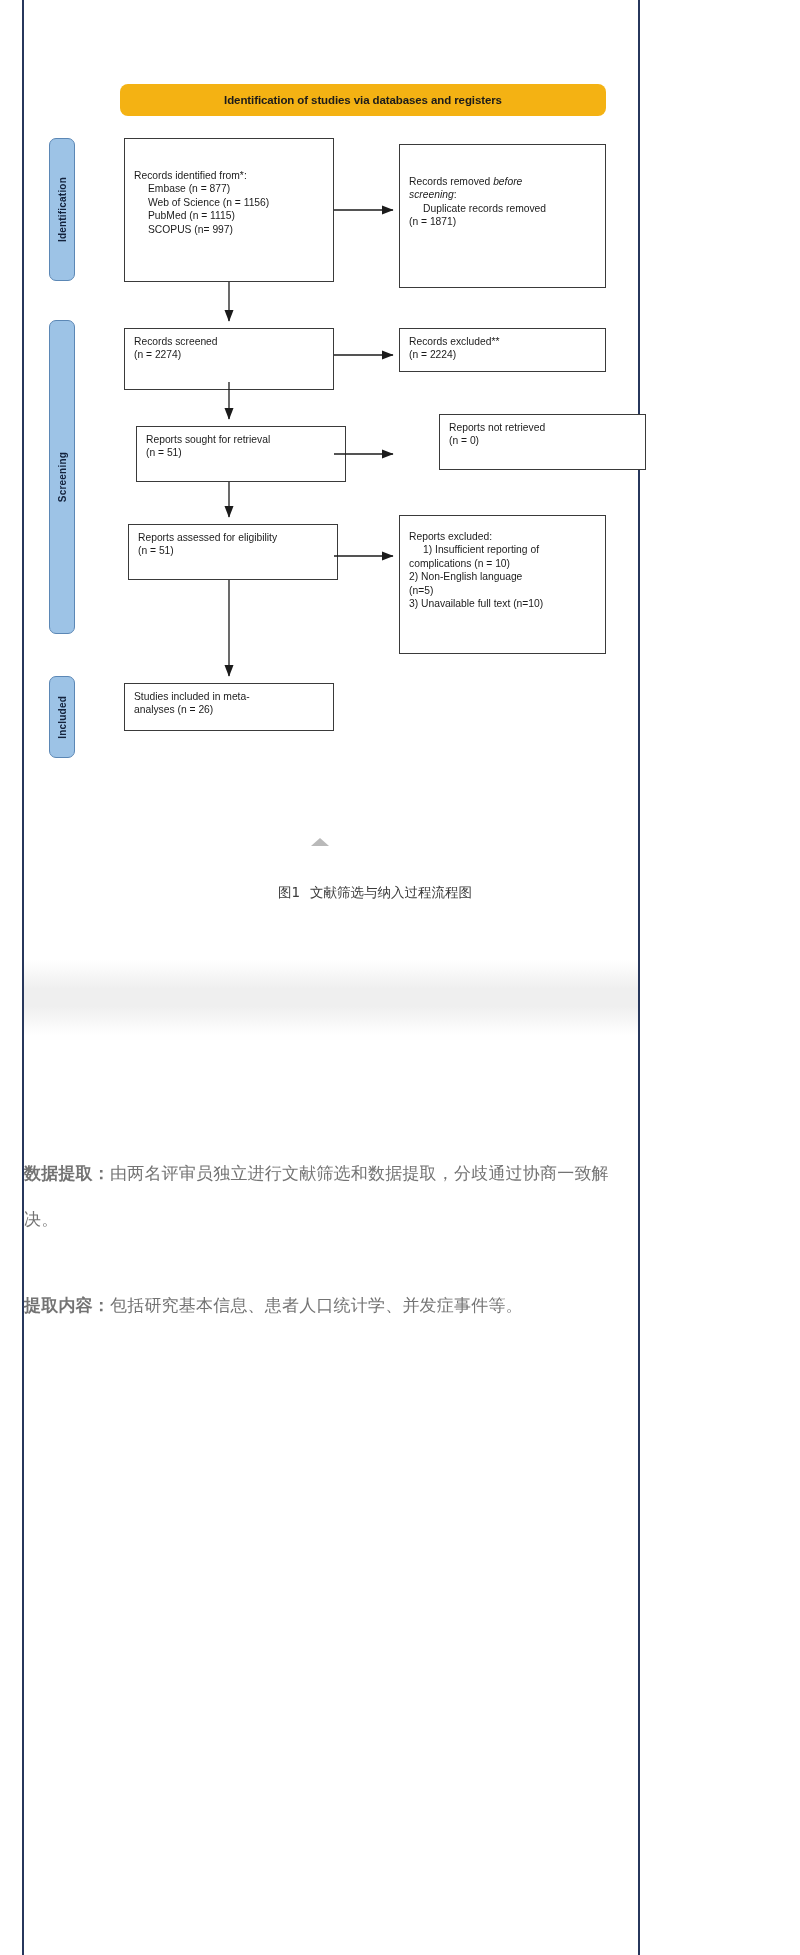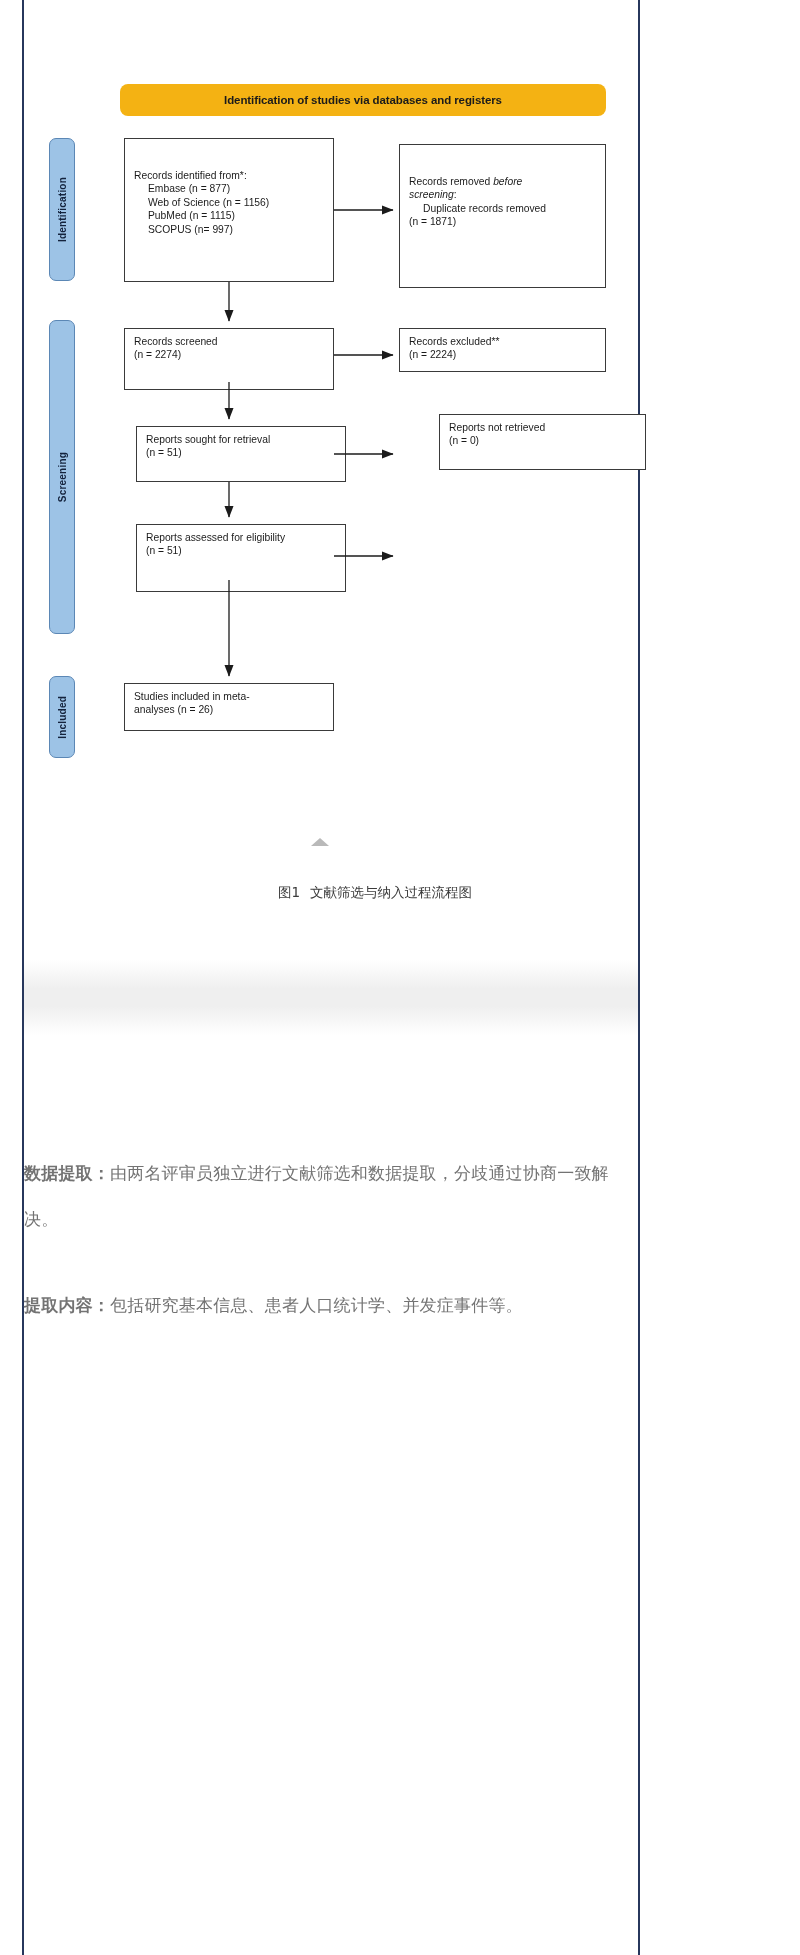--- a/index.html
+++ b/index.html
@@ -110,21 +110,21 @@
   .box-identified .txt { padding-top: 24px; }
   .box-removed       { left: 375px; top: 126px; width: 207px; height: 144px; }
   .box-removed .txt  { padding-top: 24px; }
 
   .box-screened      { left: 100px; top: 310px; width: 210px; height: 62px; }
   .box-excluded1     { left: 375px; top: 310px; width: 207px; height: 44px; }
 
   .box-sought        { left: 112px; top: 408px; width: 210px; height: 56px; }
   .box-notretrieved  { left: 375px; top: 396px; width: 207px; height: 56px; margin-left: 40px; }
 
-  .box-assessed      { left: 112px; top: 506px; width: 210px; height: 68px; }
+  .box-assessed      { left: 104px; top: 506px; width: 210px; height: 56px; }
   .box-excluded2     { left: 375px; top: 497px; width: 207px; height: 139px; }
   .box-excluded2 .txt{ padding-top: 8px; }
 
   .box-included      { left: 100px; top: 665px; width: 210px; height: 48px; }
 
   
   .arrows {
     position: absolute;
     left: 0; top: 0;
     width: 614px; height: 800px;
@@ -233,20 +233,23 @@
     <div class="box box-sought">
       <div class="txt"><span>Reports sought for retrieval</span><br><span>(n = 51)</span></div>
     </div>
     <div class="box box-notretrieved">
       <div class="txt"><span>Reports not retrieved</span><br><span>(n = 0)</span></div>
     </div>
 
     <div class="box box-assessed">
       <div class="txt"><span>Reports assessed for eligibility</span><br><span>(n = 51)</span></div>
     </div>
+    <div class="box box-excluded2">
+      <div class="txt"><span>Reports excluded:</span><span class="ind1">1) Insufficient reporting of</span><span>complications (n = 10)</span><br><span>2) Non-English language</span><br><span>(n=5)</span><br><span>3) Unavailable full text (n=10)</span></div>
+    </div>
 
     <div class="box box-included">
       <div class="txt"><span>Studies included in meta-</span><br><span>analyses (n = 26)</span></div>
     </div>
 
     <svg class="arrows" viewBox="0 0 614 800" xmlns="http://www.w3.org/2000/svg">
       <defs>
         <marker id="ah" markerWidth="9" markerHeight="7" refX="8.5" refY="3.5" orient="auto">
           <polygon points="0 0, 9 3.5, 0 7" fill="#1b1b1b"></polygon>
         </marker>

